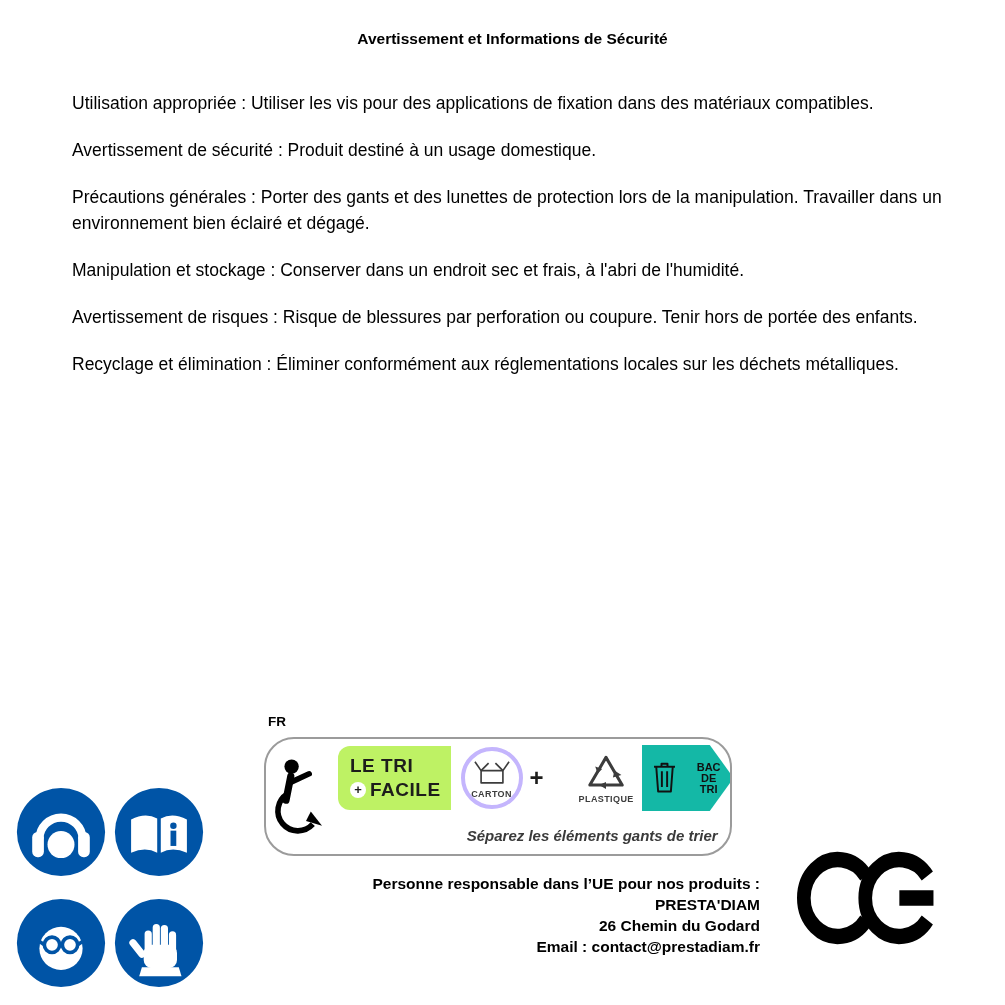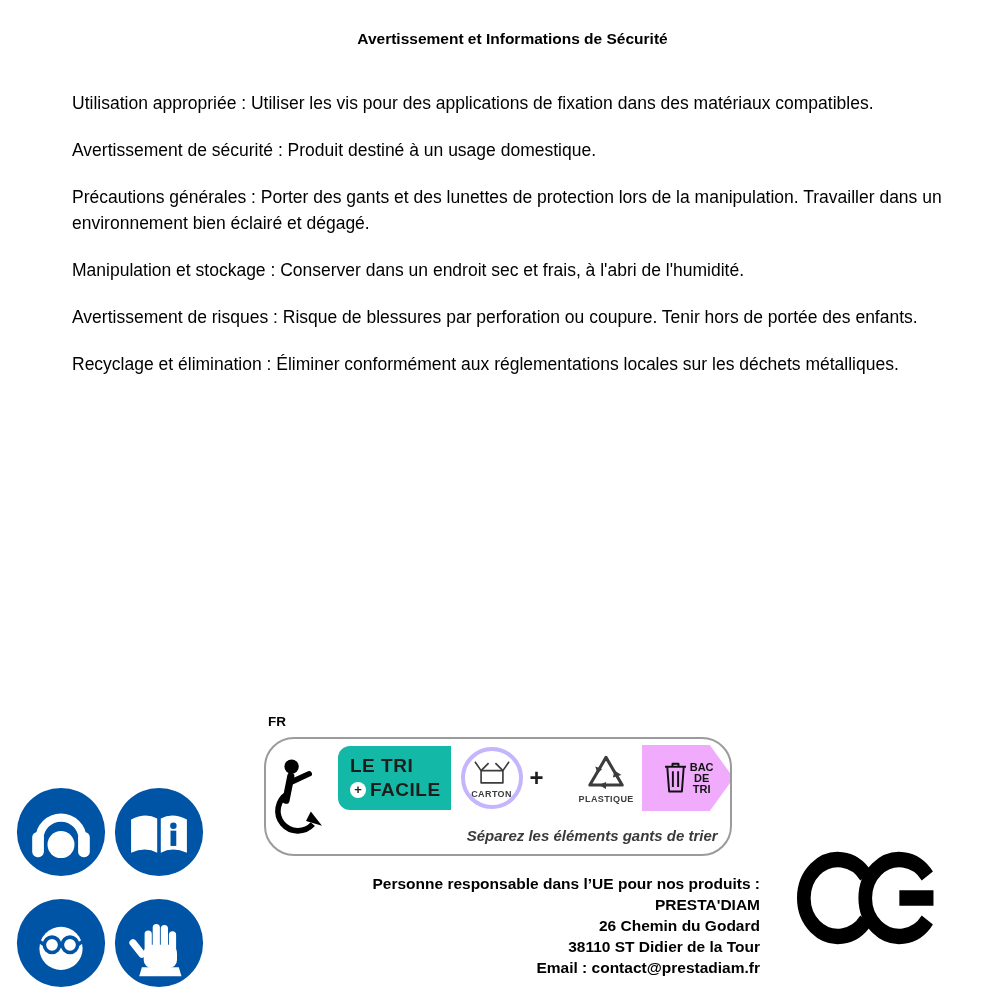--- a/index.html
+++ b/index.html
@@ -36,44 +36,44 @@
     width:468px; height:119px; box-sizing:border-box;
     border:2px solid #9b9b9b; border-radius:30px;
     background:#fff; display:flex; overflow:hidden;
   }
   .triman-wrap {
     width:88px; display:flex; align-items:center; justify-content:center;
   }
   .tri-right { flex:1; display:flex; flex-direction:column; }
   .tri-row { height:78px; display:flex; align-items:center; }
   .yellow-pill {
-    height:64px; background:#14b8a6; border-radius:12px 0 0 12px;
+    height:64px; background:#bef264; border-radius:12px 0 0 12px;
     display:flex; flex-direction:column; justify-content:center;
     padding:0 10px 0 12px;
   }
   .le-tri { font-size:19px; font-weight:800; color:#1d1d1b; letter-spacing:.5px; }
   .facile-row { display:flex; align-items:center; gap:4px; margin-top:2px; }
   .plus-circle {
     width:16px; height:16px; border-radius:50%; background:#fff;
     color:#1d1d1b; font-weight:bold; font-size:13px; line-height:16px;
     text-align:center; flex:0 0 16px;
   }
   .facile-text { font-size:19px; font-weight:800; color:#1d1d1b; letter-spacing:.5px; }
   .carton-circle {
     width:62px; height:62px; margin-left:10px; box-sizing:border-box;
     border:4px solid #c4b5fd; border-radius:50%;
     display:flex; flex-direction:column; align-items:center; justify-content:center;
   }
   .mini-label { font-size:9px; font-weight:bold; color:#3c3c3c; letter-spacing:.4px; margin-top:2px; }
   .plus-sep { font-size:24px; font-weight:bold; color:#1d1d1b; margin:0 7px; }
   .plastique-block { display:flex; flex-direction:column; align-items:center;margin-left:28px; }
   .bac-flag {
-    margin-left:8px; width:92px; height:66px; background:#f0abfc;
+    margin-left:8px; width:92px; height:66px; background:#14b8a6;
     clip-path:polygon(0 0, 74% 0, 100% 50%, 74% 100%, 0 100%);
-    display:flex; align-items:center; gap:1px; padding-left:20px; box-sizing:border-box;
+    display:flex; align-items:center; gap:19px; padding-left:9px; box-sizing:border-box;
   }
   .bac-text div { font-size:11px; font-weight:800; color:#111; line-height:11px; text-align:center; }
   .tagline {
     height:37px; display:flex; align-items:center; justify-content:flex-end;
     padding-right:16px; font-style:italic; font-weight:bold;
     color:#3a3a3a; font-size:15px;
   }
 
   
   .responsible {
@@ -201,21 +201,20 @@
       </div>
     </div>
     <div class="tagline">Séparez les éléments gants de trier</div>
   </div>
 </div>
 
 <div class="responsible">
   <div>Personne responsable dans l’UE pour nos produits :</div>
   <div>PRESTA'DIAM</div>
   <div>26 Chemin du Godard</div>
-  <div>38110 ST Didier de la Tour</div>
   <div>Email : contact@prestadiam.fr</div>
 </div>
 
 <div class="ce-mark">
   <svg width="145" height="96" viewBox="0 0 170 100" preserveAspectRatio="none">
     <g fill="none" stroke="#000" stroke-width="16">
       <path d="M80.8 27.1 A40 40 0 1 0 80.8 72.9"></path>
       <path d="M152.8 27.1 A40 40 0 1 0 152.8 72.9"></path>
       <path d="M120 50 L160 50"></path>
     </g>

